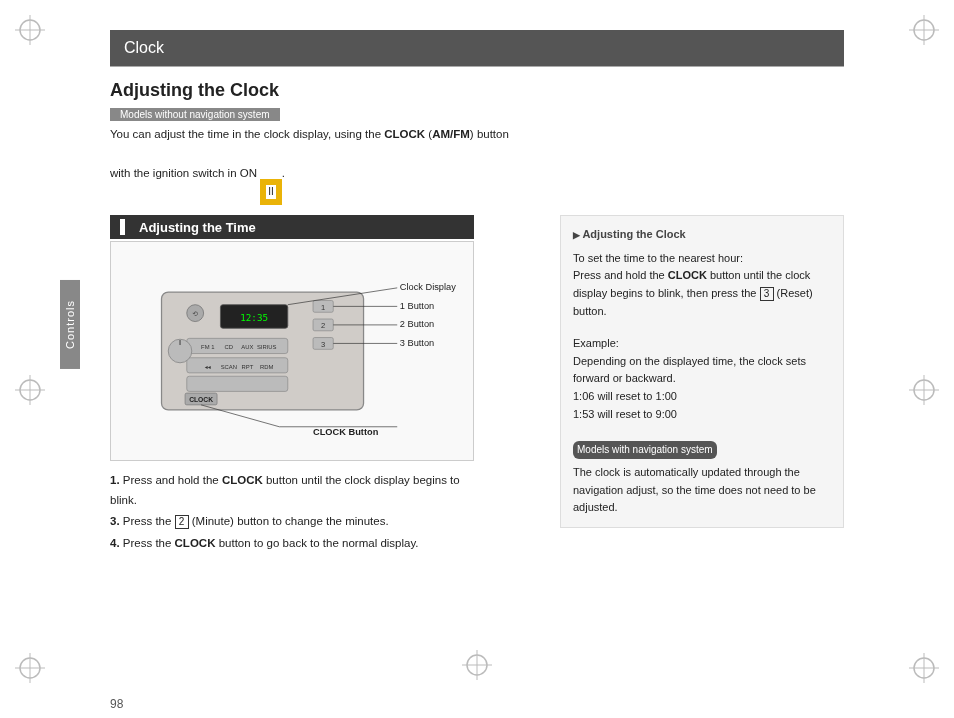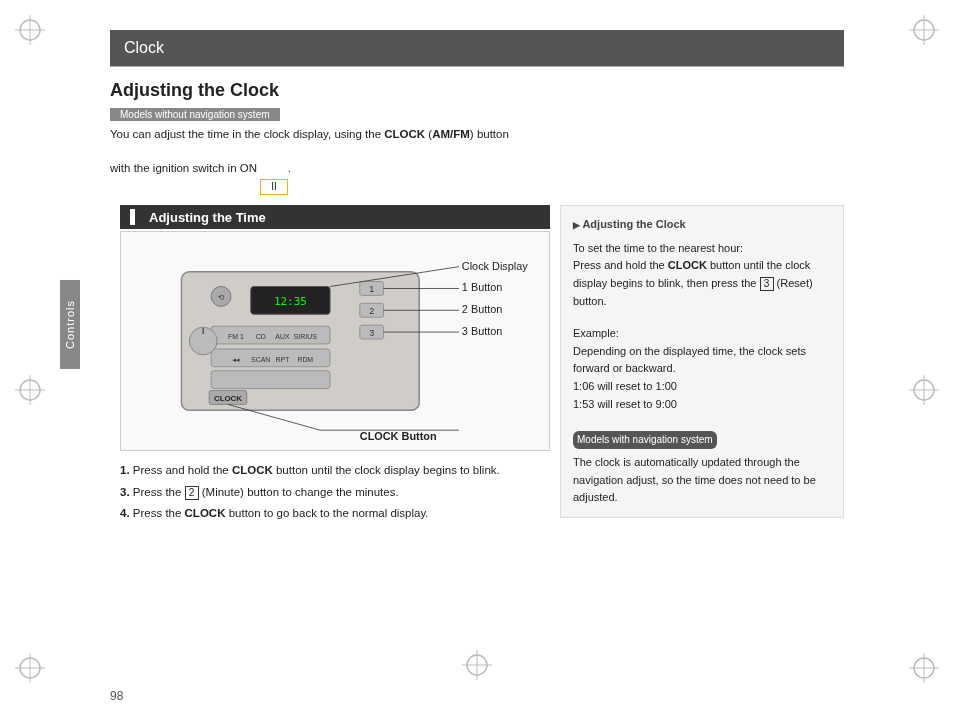--- a/index.html
+++ b/index.html
@@ -95,22 +95,22 @@
       margin-bottom: 0;
       display: flex;
       align-items: center;
       gap: 8px;
     }
 
     
     .left-col {
       position: absolute;
       top: 0;
-      left: 10px;
-      width: 430px;
+      left: 0;
+      width: 364px;
     }
 
     
     .right-col {
       position: absolute;
       top: 0;
       left: 450px;
       right: 0;
       background: #f5f5f5;
       border: 1px solid #ddd;
@@ -174,21 +174,21 @@
       writing-mode: vertical-rl;
       transform: rotate(180deg);
       padding: 20px 4px;
       font-size: 11px;
       letter-spacing: 1px;
     }
 
     
     .page-number {
       position: absolute;
-      bottom: 15px;
+      bottom: 7px;
       left: 110px;
       font-size: 12px;
       color: #555;
     }
 
     
     .box-num {
       display: inline-block;
       border: 1px solid #333;
       width: 14px;
@@ -275,21 +275,21 @@
 <div class="main-content">
 
   
   <div class="page-title">Adjusting the Clock</div>
 
   
   <div class="models-badge">Models without navigation system</div>
 
   
   <div class="intro-text">
-    <span>You can adjust the time in the clock display, using the </span><b>CLOCK</b><span> (</span><b>AM/FM</b><span>) button with the ignition switch in ON </span><span style="display:inline-block;border:1px solid #eab308;padding:0 10px;font-size:10px;line-height:14px;vertical-align:middle;margin-top:36px;">II</span><span>.</span>
+    <span>You can adjust the time in the clock display, using the </span><b>CLOCK</b><span> (</span><b>AM/FM</b><span>) button with the ignition switch in ON </span><span style="display:inline-block;border:6px solid #eab308;padding:0 2px;font-size:10px;line-height:14px;vertical-align:middle;margin-top:36px;">II</span><span>.</span>
   </div>
 
   
   <div class="columns-wrapper">
 
     <div class="left-col">
 
       <div class="section-header section-subheader-wrap">
         <span style="display:inline-block;width:5px;height:16px;background:#fff;margin-right:6px;"></span>
         <span>Adjusting the Time</span>

